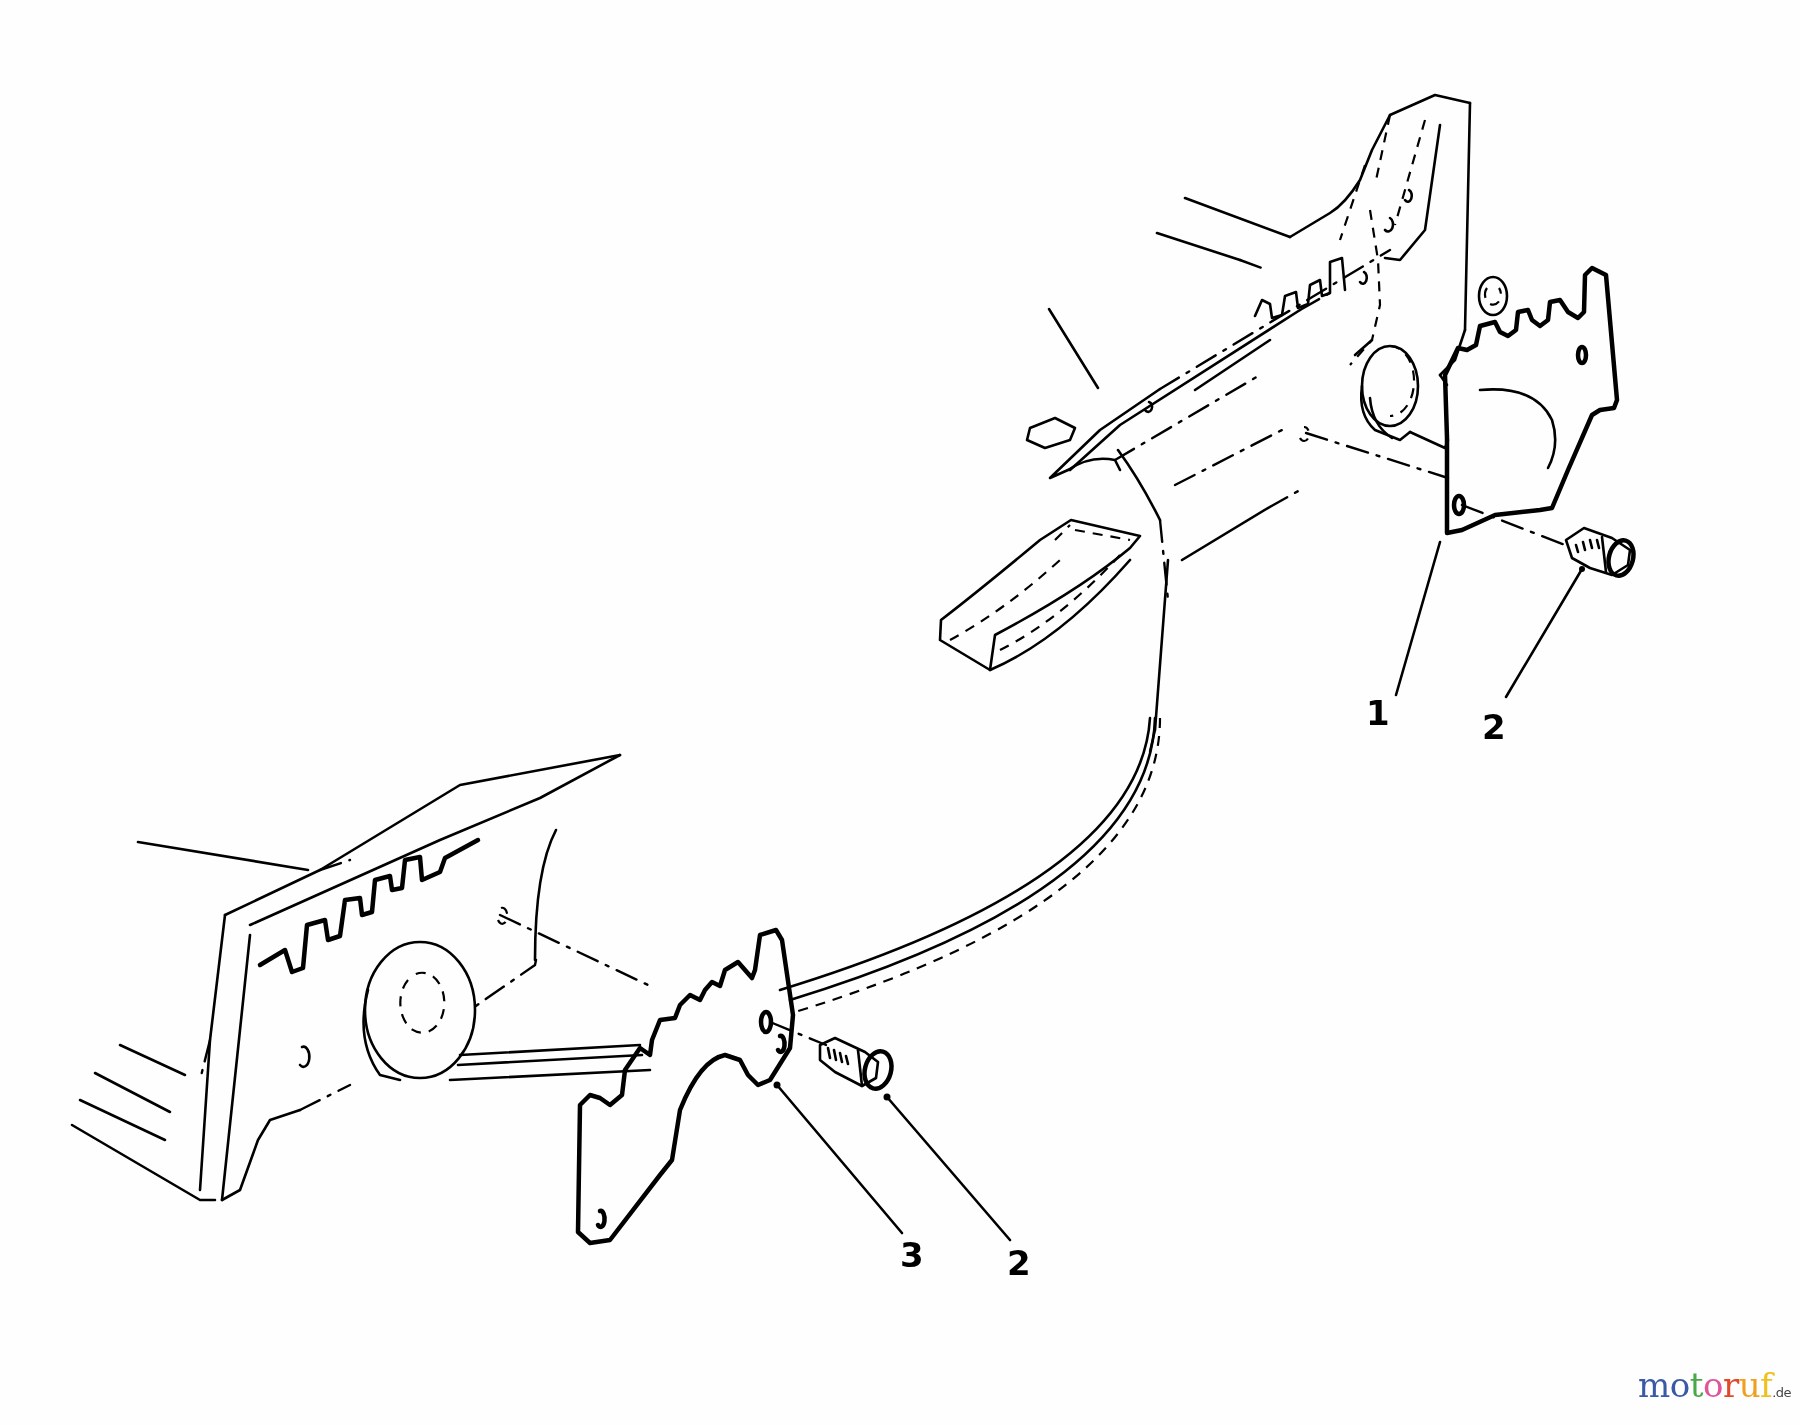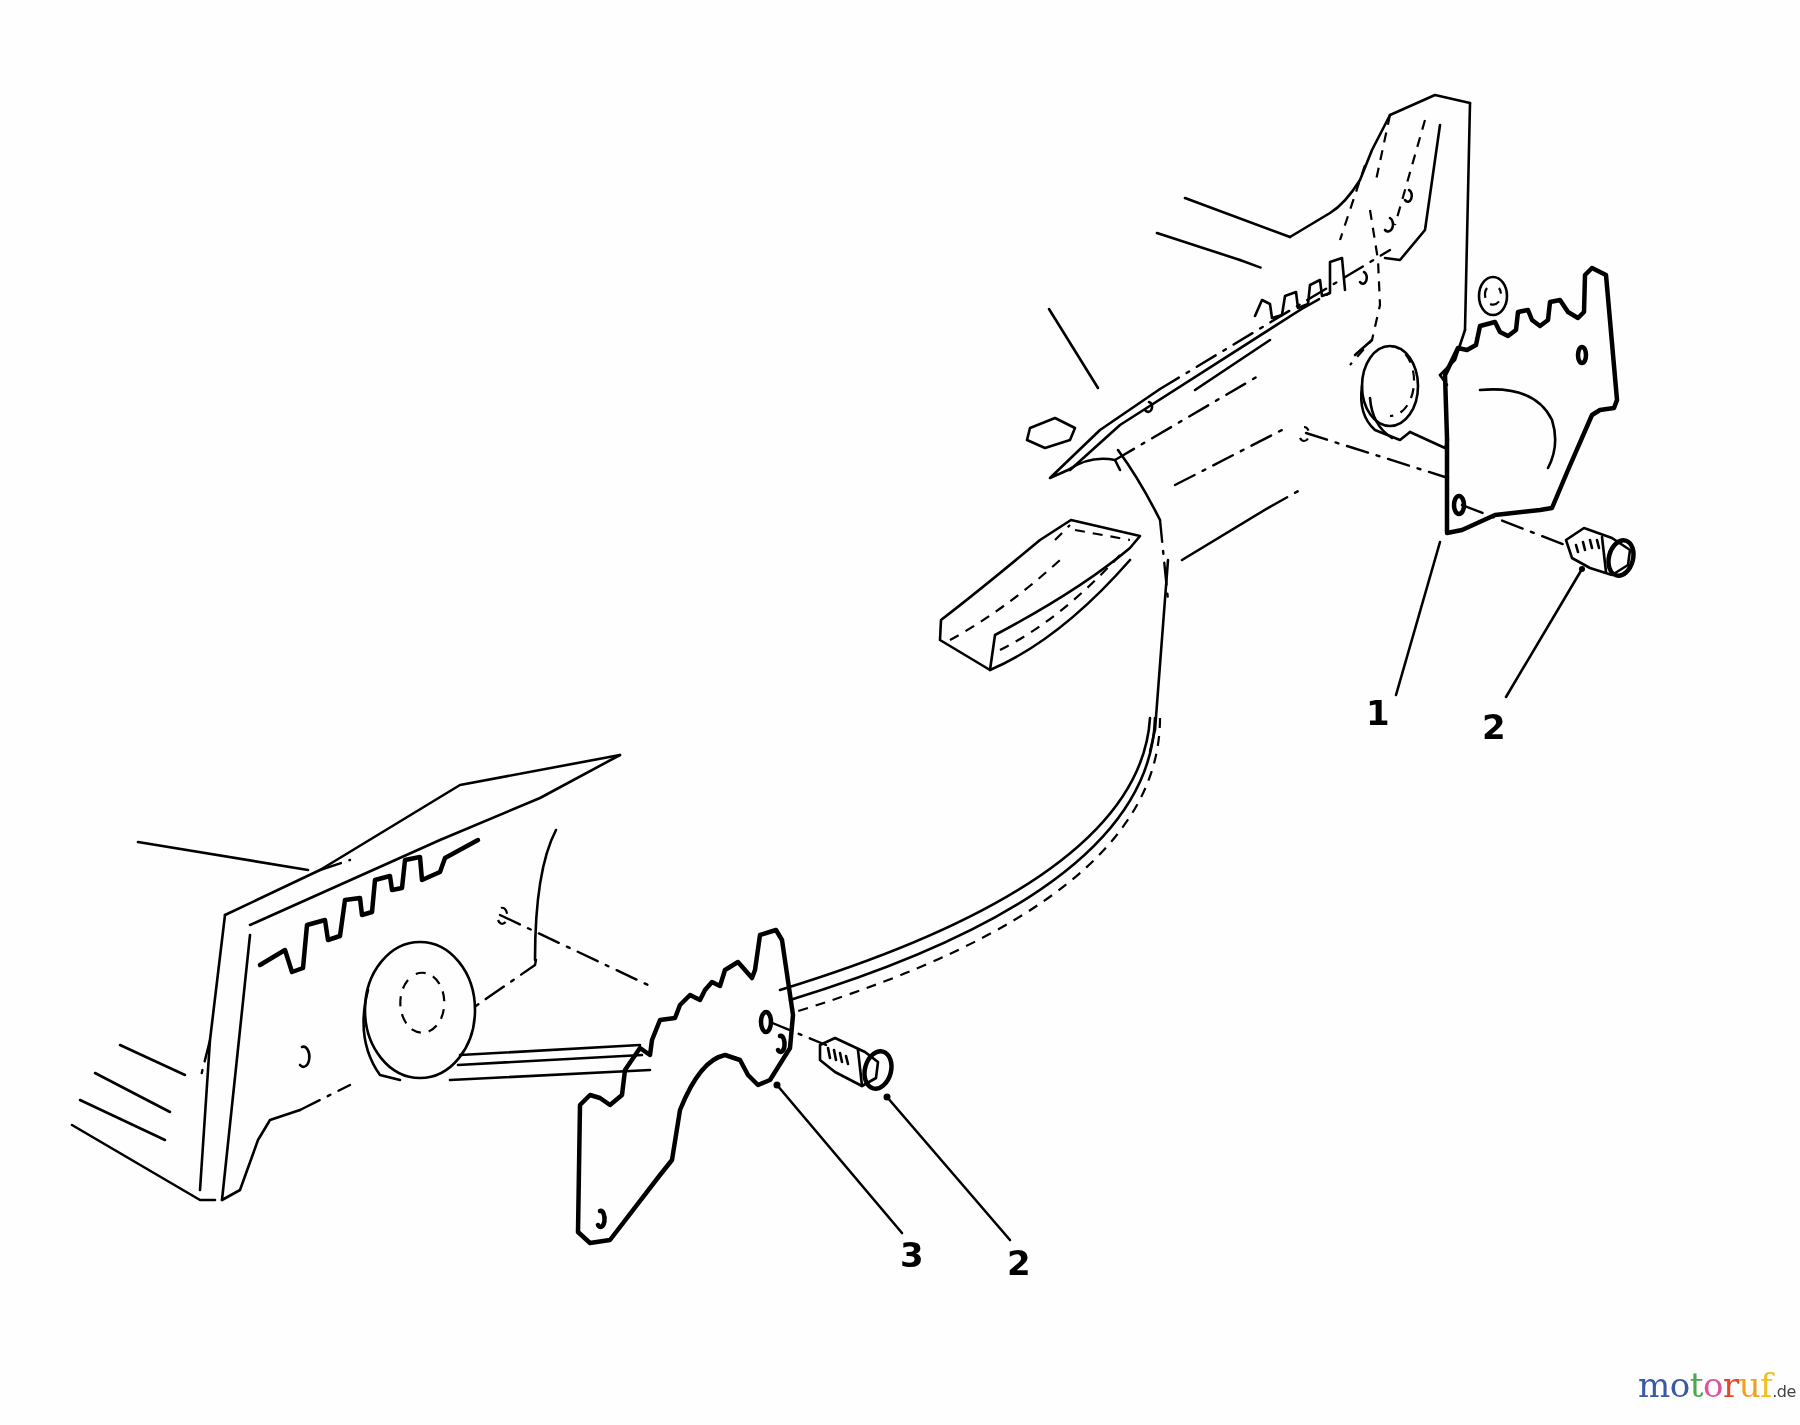--- a/index.html
+++ b/index.html
@@ -11,21 +11,21 @@
   .hid { fill: none; stroke: #000; stroke-width: 2.2; stroke-dasharray: 10 8; }
   .callout {
     position: absolute; font-family: "DejaVu Sans", sans-serif; font-weight: bold;
     font-size: 34px; color: #000; line-height: 1;
   }
   .wm {
     position: absolute; left: 1638px; top: 1368px; font-family: "DejaVu Serif", serif;
     font-size: 34px; letter-spacing: -0.5px; line-height: 1;
   }
   .wm span { display: inline-block; }
-  .wm .tld { font-family: "DejaVu Sans", sans-serif; font-size: 16px; color: #444; }
+  .wm .tld { font-family: "DejaVu Sans", sans-serif; font-size: 13px; color: #444; }
 </style>
 </head>
 <body>
 
 <div id="canvas">
 
   <svg class="art" width="1800" height="1425" viewBox="0 0 1800 1425">
 
     <g>
 

